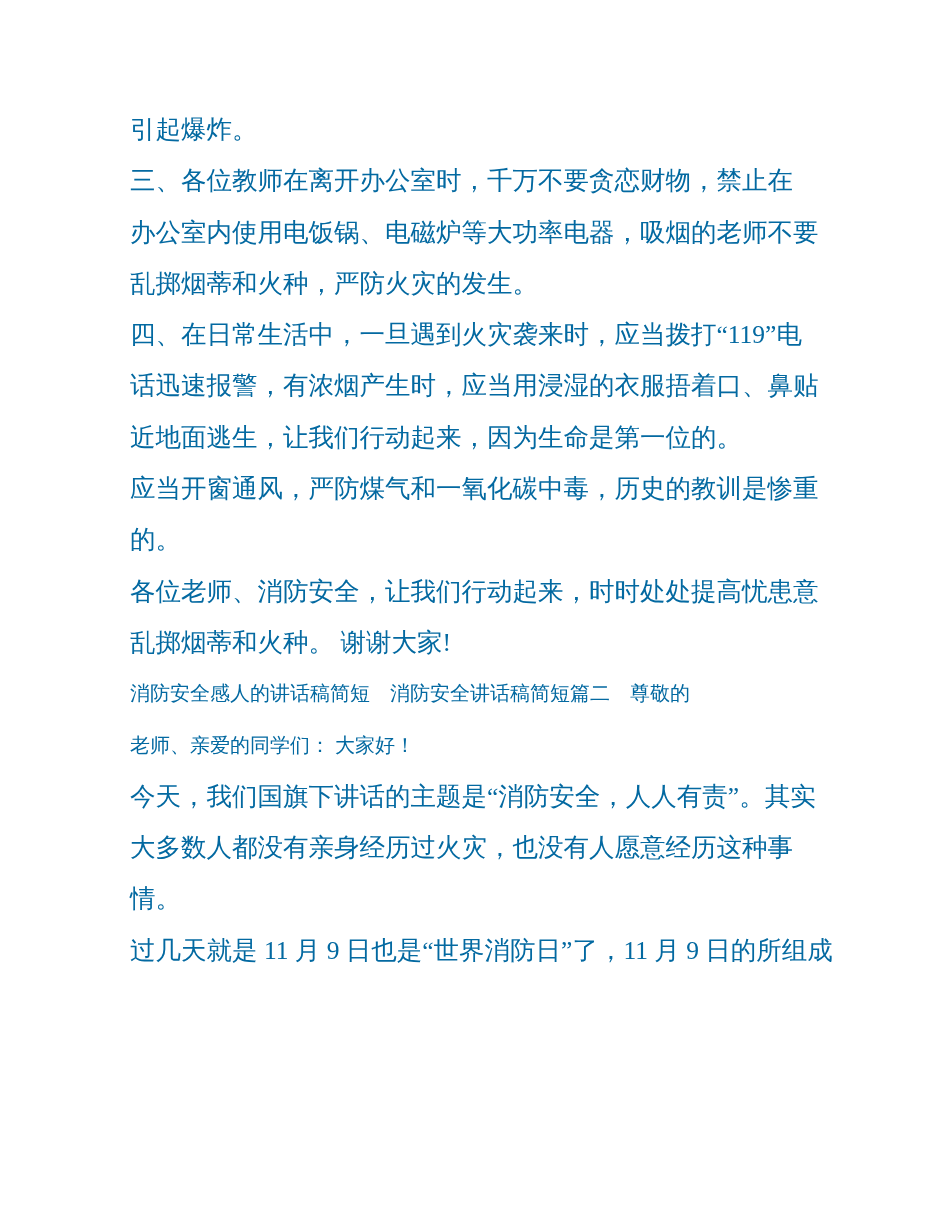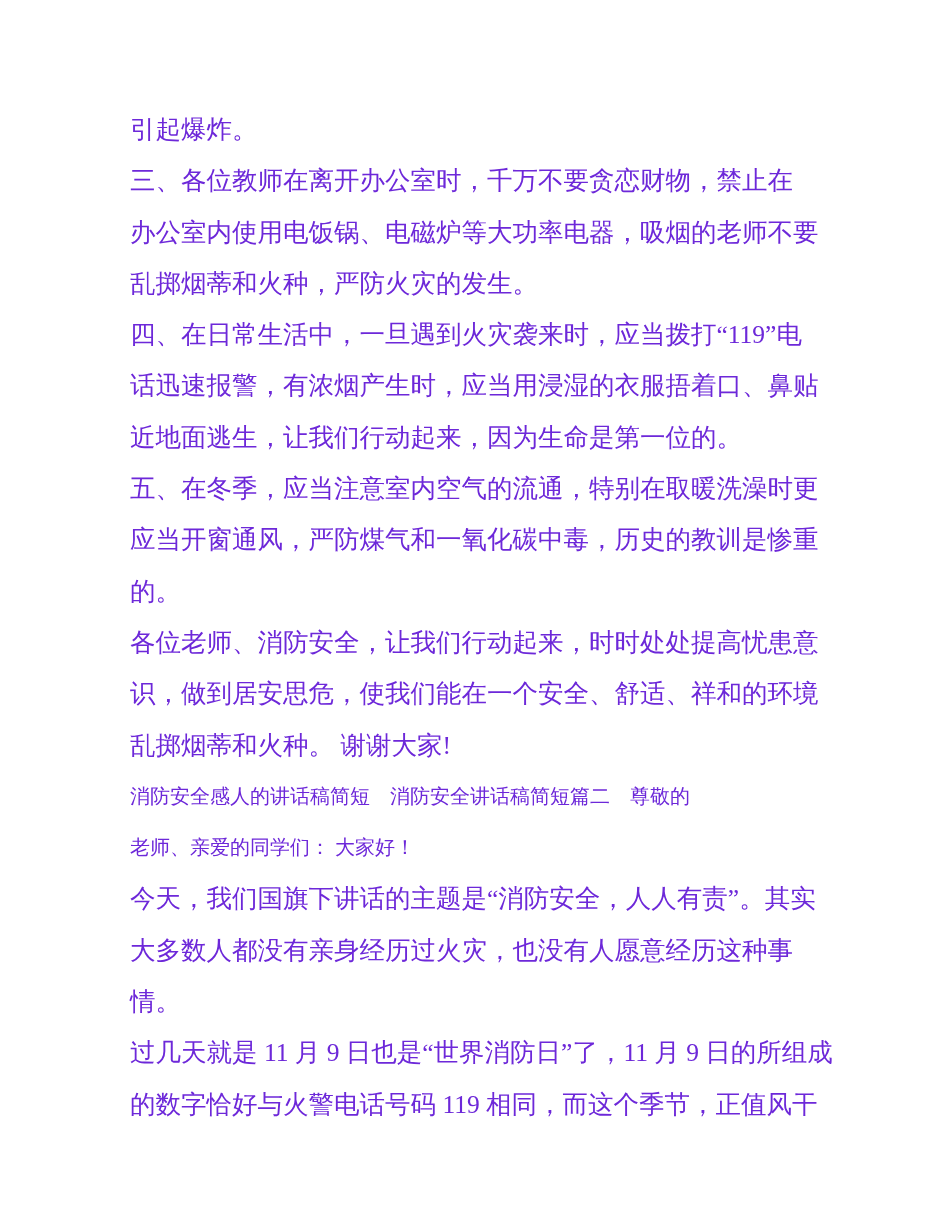--- a/index.html
+++ b/index.html
@@ -28,34 +28,31 @@
     white-space: nowrap;
     text-align: left;
   }
   .text-line.small {
     font-size: 20px;
   }
 </style>
 </head>
 <body>
 
-<div class="doc-page" style="background: rgb(255, 255, 255); color: #6d28d9;">
+<div class="doc-page" style="background: rgb(255, 255, 255); color: #0369a1;">
     <div class="text-line">引起爆炸。</div>
     <div class="text-line">三、各位教师在离开办公室时，千万不要贪恋财物，禁止在</div>
     <div class="text-line">办公室内使用电饭锅、电磁炉等大功率电器，吸烟的老师不要</div>
     <div class="text-line">乱掷烟蒂和火种，严防火灾的发生。</div>
     <div class="text-line">四、在日常生活中，一旦遇到火灾袭来时，应当拨打“119”电</div>
     <div class="text-line">话迅速报警，有浓烟产生时，应当用浸湿的衣服捂着口、鼻贴</div>
     <div class="text-line">近地面逃生，让我们行动起来，因为生命是第一位的。</div>
-    <div class="text-line">五、在冬季，应当注意室内空气的流通，特别在取暖洗澡时更</div>
     <div class="text-line">应当开窗通风，严防煤气和一氧化碳中毒，历史的教训是惨重</div>
     <div class="text-line">的。</div>
     <div class="text-line">各位老师、消防安全，让我们行动起来，时时处处提高忧患意</div>
-    <div class="text-line">识，做到居安思危，使我们能在一个安全、舒适、祥和的环境</div>
     <div class="text-line">乱掷烟蒂和火种。 谢谢大家!</div>
     <div class="text-line small">消防安全感人的讲话稿简短　消防安全讲话稿简短篇二　尊敬的</div>
     <div class="text-line small">老师、亲爱的同学们： 大家好！</div>
     <div class="text-line">今天，我们国旗下讲话的主题是“消防安全，人人有责”。其实</div>
     <div class="text-line">大多数人都没有亲身经历过火灾，也没有人愿意经历这种事</div>
     <div class="text-line">情。</div>
     <div class="text-line">过几天就是 11 月 9 日也是“世界消防日”了，11 月 9 日的所组成</div>
-    <div class="text-line">的数字恰好与火警电话号码 119 相同，而这个季节，正值风干</div>
   </div>
 
 </body></html>

